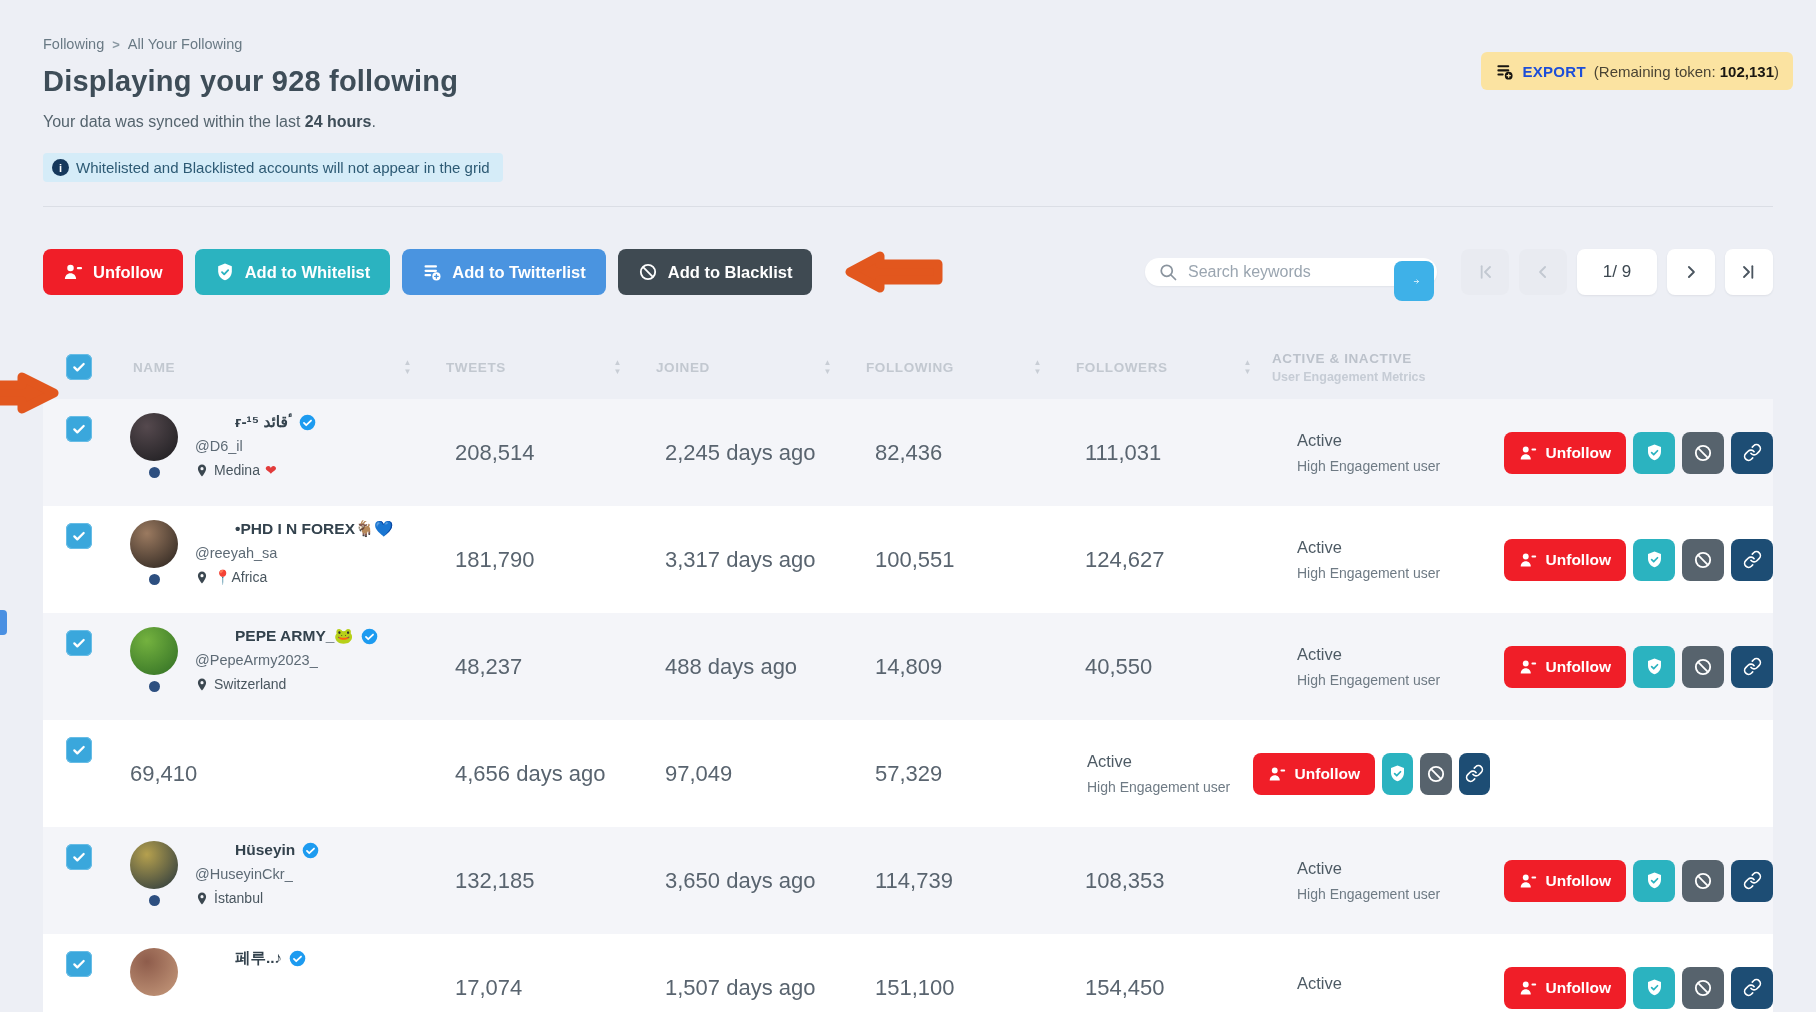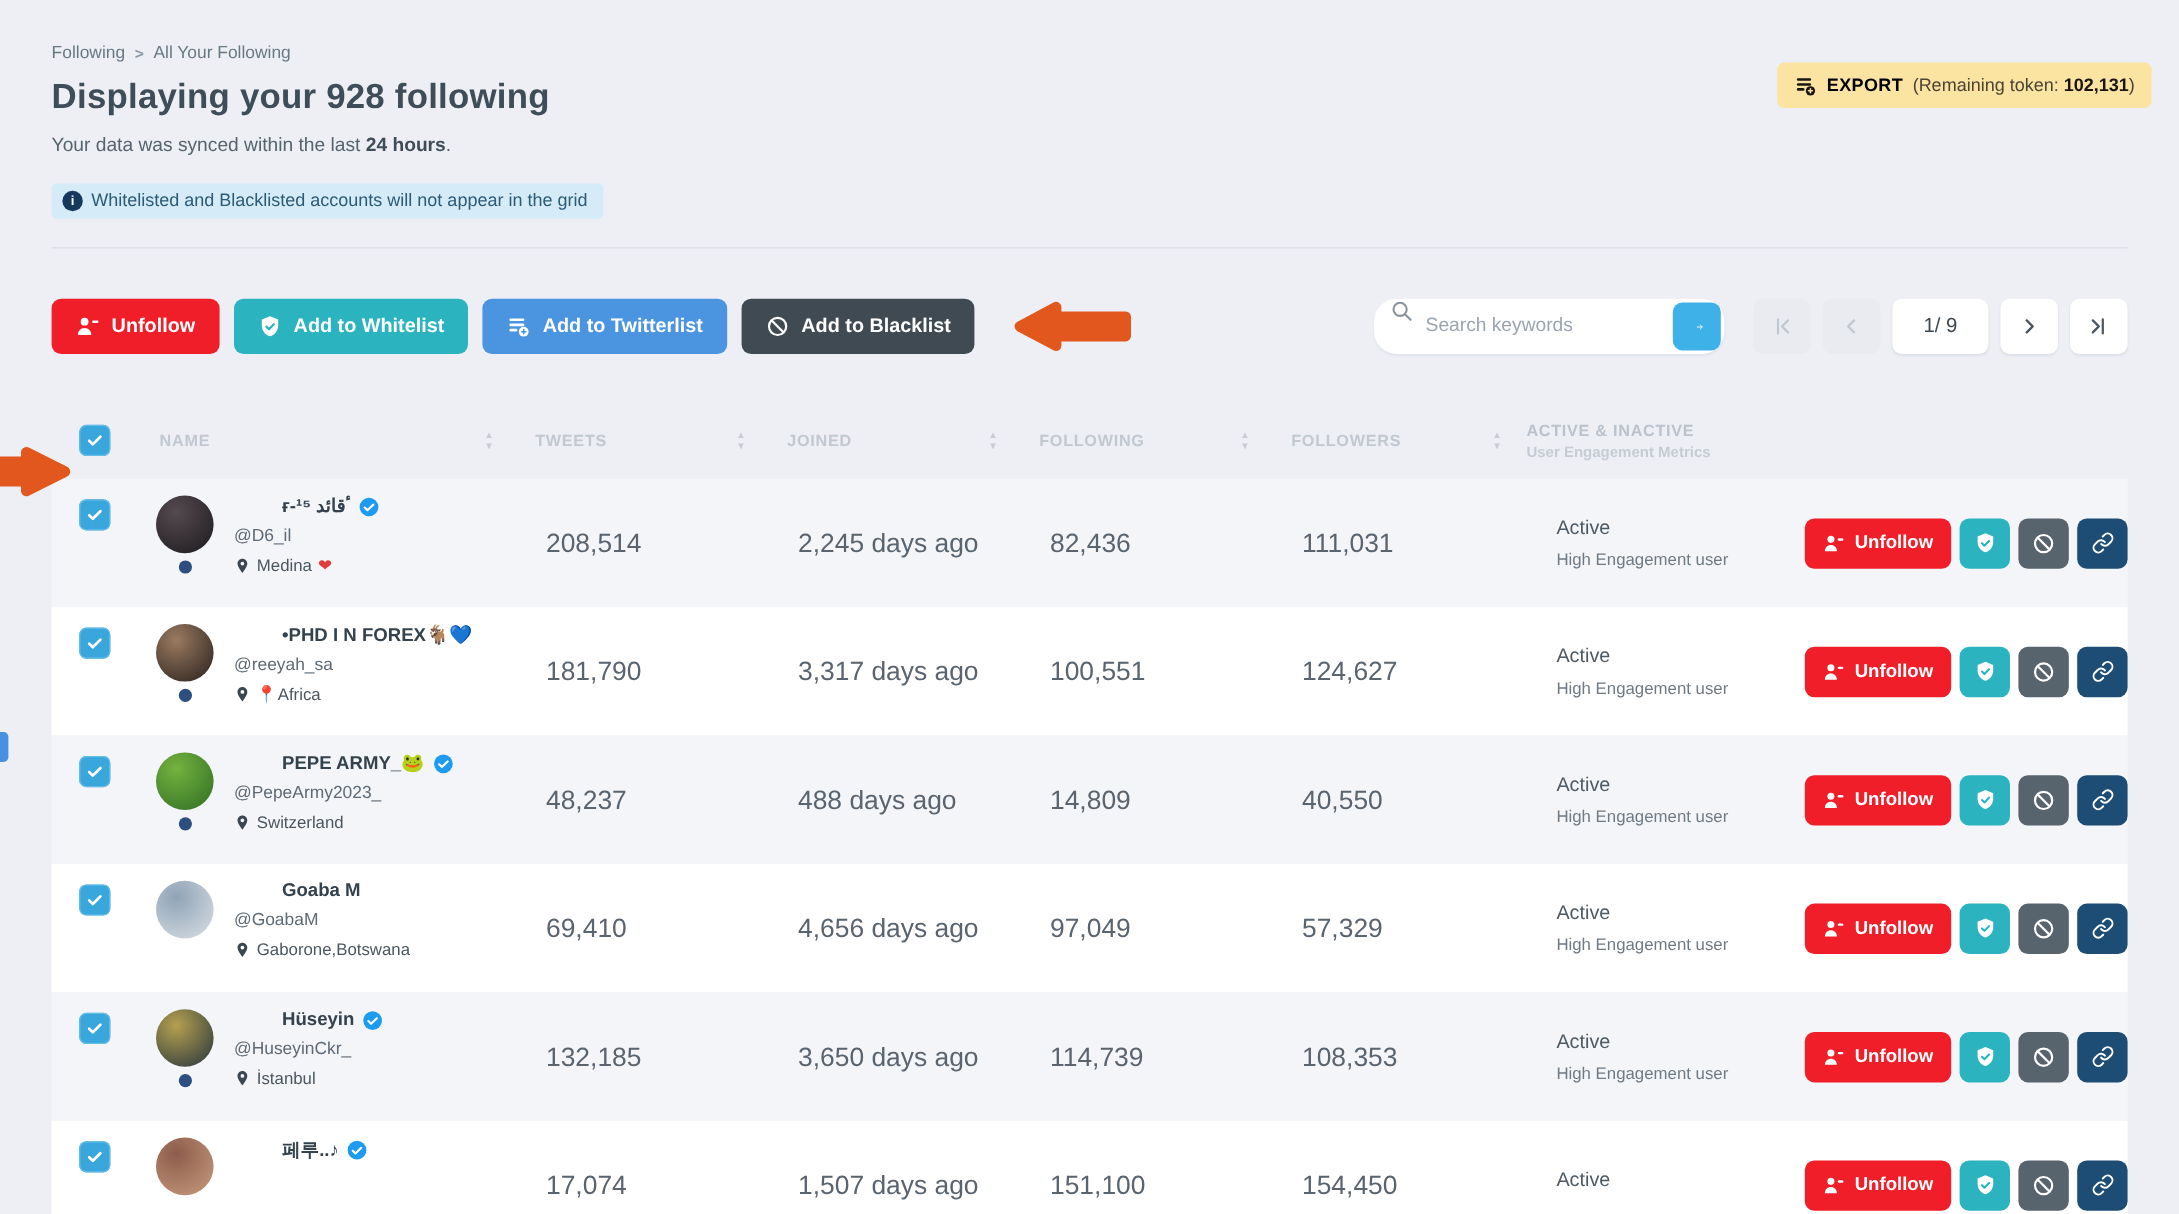--- a/index.html
+++ b/index.html
@@ -11,21 +11,21 @@
   .breadcrumb .sep{color:#8a98a2;font-weight:700;font-size:13px;}
 
   
   h1.page-title{margin:13px 0 10px 0;font-size:29px;font-weight:700;color:#3e4d58;letter-spacing:.2px;}
   .desc{font-size:16px;line-height:27px;color:#55646e;margin:0;}
   .desc b{color:#3e4d58;}
 
   .export-btn{position:absolute;top:52px;right:23px;background:#fbe3a1;border:none;border-radius:6px;
     height:38px;display:flex;align-items:center;gap:8px;padding:0 14px;font-size:15px;color:#3a3322;
     cursor:pointer;font-family:inherit;}
-  .export-btn .xl{font-weight:800;color:#000000;letter-spacing:.3px;}
+  .export-btn .xl{font-weight:800;color:#1d4ed8;letter-spacing:.3px;}
   .export-btn .xt{color:#4a4434;}
   .export-btn .xt b{color:#191611;}
 
   
   .banner{display:inline-flex;align-items:center;gap:7px;background:#d5ecf8;border-radius:4px;
     padding:6px 13px 6px 9px;margin-top:18px;font-size:15px;color:#2d5a74;}
   .info-ic{width:17px;height:17px;border-radius:50%;background:#16385c;color:#fff;font-weight:700;
     font-size:11px;display:flex;align-items:center;justify-content:center;flex:none;}
 
   .divider{border-bottom:1px solid #dbdee5;margin-top:24px;}
@@ -36,22 +36,22 @@
   .btn{height:46px;border:none;border-radius:8px;display:inline-flex;align-items:center;gap:10px;
     padding:0 20px;font-size:16.5px;font-weight:600;color:#fff;cursor:pointer;font-family:inherit;}
   .btn svg{flex:none;}
   .btn-red{background:#f01e28;}
   .btn-teal{background:#2bb3c0;}
   .btn-dark{background:#3f4a52;}
   .btn-blue{background:#4a94e0;}
   .annot-arrow-left{margin-left:16px;height:58px;}
 
   .tb-right{margin-left:auto;display:flex;align-items:center;gap:10px;}
-  .search-box{position:relative;width:292px;height:46px;background:#fff;border-radius:19px;
-    display:flex;box-shadow:0 1px 2px rgba(40,50,70,.06);}
+  .search-box{position:relative;width:292px;height:28px;background:#fff;border-radius:19px;
+    display:flex;align-items:center;box-shadow:0 1px 2px rgba(40,50,70,.06);}
   .search-box svg{margin:0 8px 0 13px;}
   .search-box input{border:none;outline:none;flex:1;font-size:16px;color:#44525c;font-family:inherit;
     background:transparent;min-width:0;}
   .search-box input::placeholder{color:#9aa5b0;}
   .search-go{position:absolute;right:3px;top:3px;width:40px;height:40px;border:none;border-radius:8px;
     background:#3eb1e8;display:flex;align-items:center;justify-content:center;cursor:pointer;}
   .pg{display:flex;align-items:center;gap:10px;margin-left:14px;}
   .pg-btn{width:48px;height:46px;border-radius:8px;border:none;display:flex;align-items:center;
     justify-content:center;cursor:pointer;background:#fff;color:#4a555f;box-shadow:0 1px 2px rgba(40,50,70,.08);}
   .pg-btn.disabled{background:#e9ebf1;color:#c2c8d1;box-shadow:none;}
@@ -532,42 +532,20 @@
   </div>
 
   <div class="grid trow">
     <div class="cell-check">
       <div class="checkbox">
         <svg width="16" height="16" viewBox="0 0 24 24" fill="none" stroke="#fff" stroke-width="3.4" stroke-linecap="round" stroke-linejoin="round">
                 <path d="M5 12.5l4.5 4.5L19 7.5"></path>
               </svg>
       </div>
     </div>
-    <div class="cell-name">
-      <div class="avatar-wrap">
-        <div class="avatar" style="background: radial-gradient(circle at 35% 28%, rgb(143, 163, 182), rgb(218, 223, 228));"></div>
-
-      </div>
-      <div class="who">
-        <div class="nm-line">
-          <span class="nm">Goaba M</span>
-
-        </div>
-        <div class="hd">@GoabaM</div>
-        <div class="loc">
-          <span style="display:flex;">
-            <svg width="14" height="15" viewBox="0 0 24 24" fill="#3b4750">
-                    <path d="M12 1.8c-3.9 0-7 3.1-7 7 0 5.2 7 13.4 7 13.4s7-8.2 7-13.4c0-3.9-3.1-7-7-7zm0 9.7a2.7 2.7 0 110-5.4 2.7 2.7 0 010 5.4z"></path>
-                  </svg>
-          </span>
-          <span>Gaborone,Botswana</span>
-          <span class="loc-heart"></span>
-        </div>
-      </div>
-    </div>
     <div class="cell-num">69,410</div>
     <div class="cell-num">4,656 days ago</div>
     <div class="cell-num">97,049</div>
     <div class="cell-num">57,329</div>
     <div class="cell-status">
       <span class="st1">Active</span>
       <span class="st2">High Engagement user</span>
     </div>
     <div class="cell-actions">
       <button class="row-unfollow">

